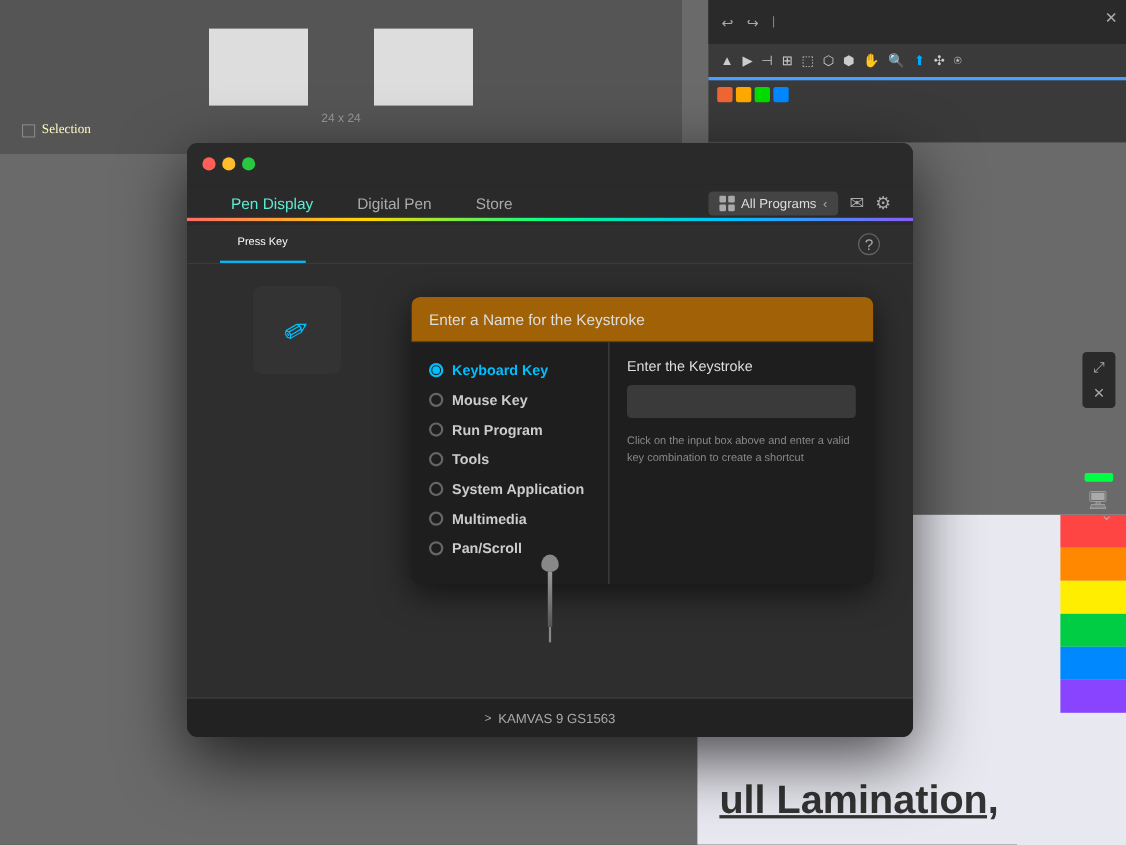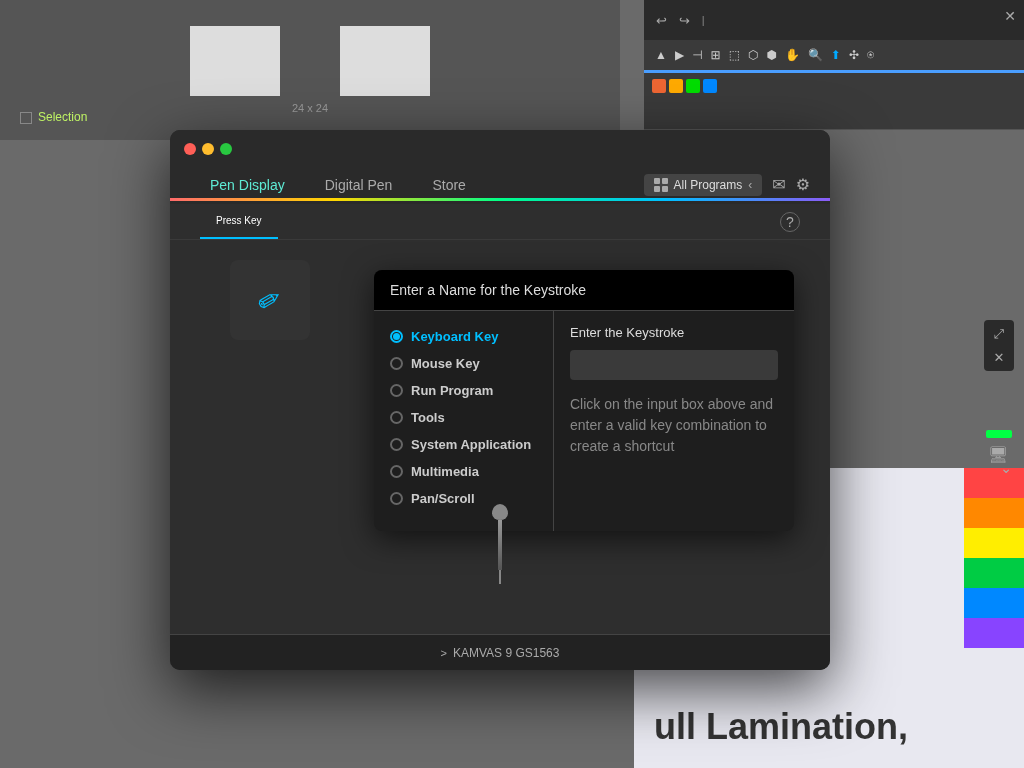--- a/index.html
+++ b/index.html
@@ -40,25 +40,26 @@
     }
     .canvas-label {
       color: #999;
       font-size: 11px;
       margin-top: 6px;
       text-align: center;
     }
     .selection-label {
       position: absolute;
       top: 110px; left: 20px;
-      color: #bef264;
+      color: #fef9c3;
       font-size: 12px;
       display: flex;
       align-items: flex-end;
       gap: 6px;
+      font-family: Liberation Serif, serif;
     }
     .selection-checkbox {
       width: 12px; height: 12px;
       border: 1px solid #888;
       background: transparent;
     }
 
     
     .right-toolbar {
       position: absolute;
@@ -109,20 +110,21 @@
       height: 300px;
       background: #e8e8f0;
       overflow: hidden;
     }
     .bottom-right-text {
       position: absolute;
       bottom: 20px; left: 20px;
       font-size: 36px;
       font-weight: bold;
       color: #333;
+      text-decoration: underline;
     }
     .colorful-strips {
       position: absolute;
       top: 0; right: 0;
       width: 60px;
       height: 200px;
     }
 
     
     .app-window {
@@ -292,21 +294,21 @@
       top: 30px;
       left: 50%;
       transform: translateX(-30%);
       width: 420px;
       background: #1e1e1e;
       border-radius: 8px;
       box-shadow: 0 8px 30px rgba(0,0,0,0.6);
       overflow: hidden;
     }
     .dialog-title {
-      background: #000000;
+      background: #a16207;
       padding: 12px 16px;
       color: #ddd;
       font-size: 14px;
       font-weight: 500;
       border-bottom: 1px solid #444;
     }
     .dialog-body {
       display: flex;
       min-height: 220px;
     }
@@ -363,21 +365,21 @@
       border: none;
       border-radius: 4px;
       padding: 0 8px;
       color: #fff;
       font-size: 13px;
       outline: none;
       margin-bottom: 14px;
     }
     .keystroke-hint {
       color: #888;
-      font-size: 14px;
+      font-size: 10px;
       line-height: 1.5;
     }
 
     
     .status-bar {
       position: absolute;
       bottom: 0; left: 0; right: 0;
       height: 36px;
       background: #222;
       display: flex;

